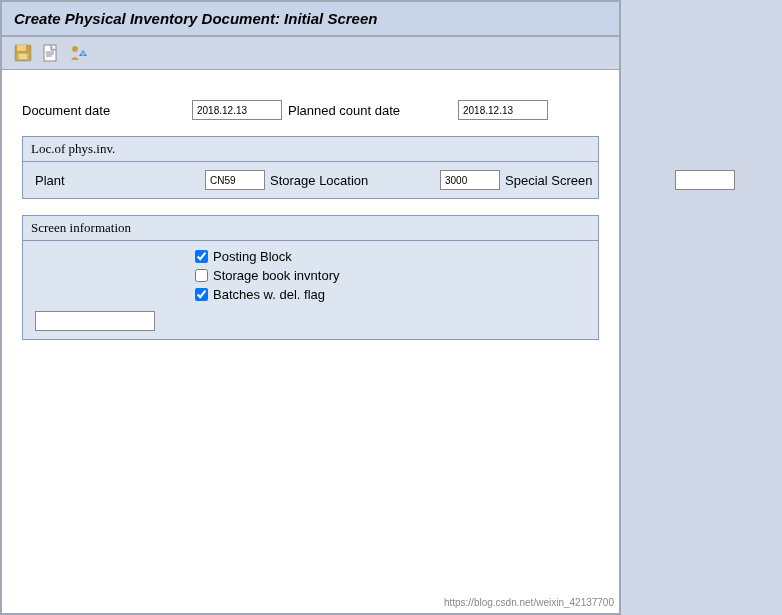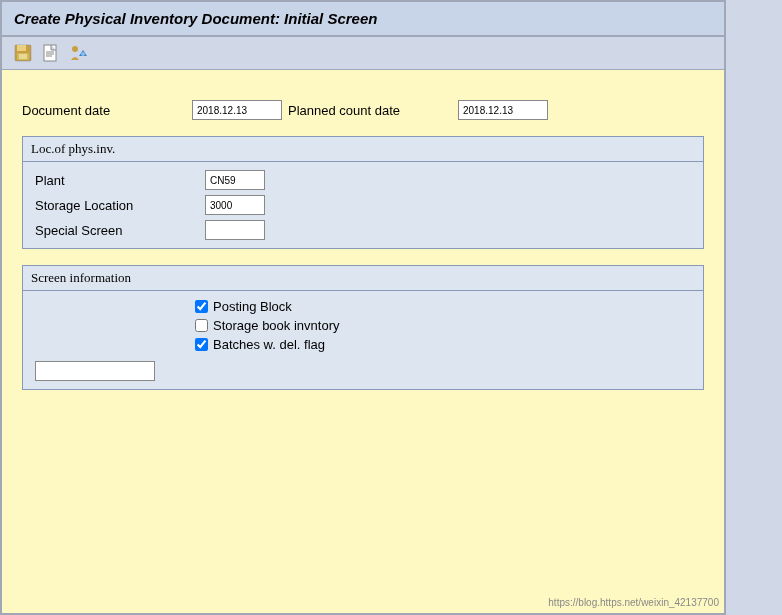--- a/index.html
+++ b/index.html
@@ -11,23 +11,23 @@
     body {
       font-family: Arial, sans-serif;
       font-size: 13px;
       background: #d0d8e8;
       width: 782px;
       height: 615px;
       overflow: hidden;
     }
 
     .main-container {
-      width: 726px;
+      width: 621px;
       height: 615px;
-      background: #fef9c3;
+      background: #ffffff;
       border: 2px solid #a0a8b8;
       display: flex;
       flex-direction: column;
     }
 
     .title-bar {
       background: #c8d4e8;
       border-bottom: 2px solid #a0a8b8;
       padding: 8px 12px;
     }
@@ -109,21 +109,21 @@
       padding: 4px 8px;
       font-size: 13px;
       color: #000;
       border-bottom: 1px solid #8898b8;
       font-family: Liberation Serif, serif;
     }
 
     .group-box-content {
       padding: 8px 12px;
       display: flex;
-      flex-direction: column;
+      flex-direction: row;
       gap: 5px;
     }
 
     .checkbox-row {
       display: flex;
       align-items: center;
       gap: 5px;
     }
 
     .checkbox-row input[type="checkbox"] {
@@ -257,15 +257,15 @@
           </div>
         </div>
         <div class="phys-inv-row">
           <input class="form-input" type="text" style="width: 120px;" value="">
         </div>
       </div>
     </div>
 
   </div>
 
-  <div class="watermark">https://blog.https.net/weixin_42137700</div>
+  <div class="watermark">https://blog.csdn.net/weixin_42137700</div>
 
 </div>
 
 </body></html>

